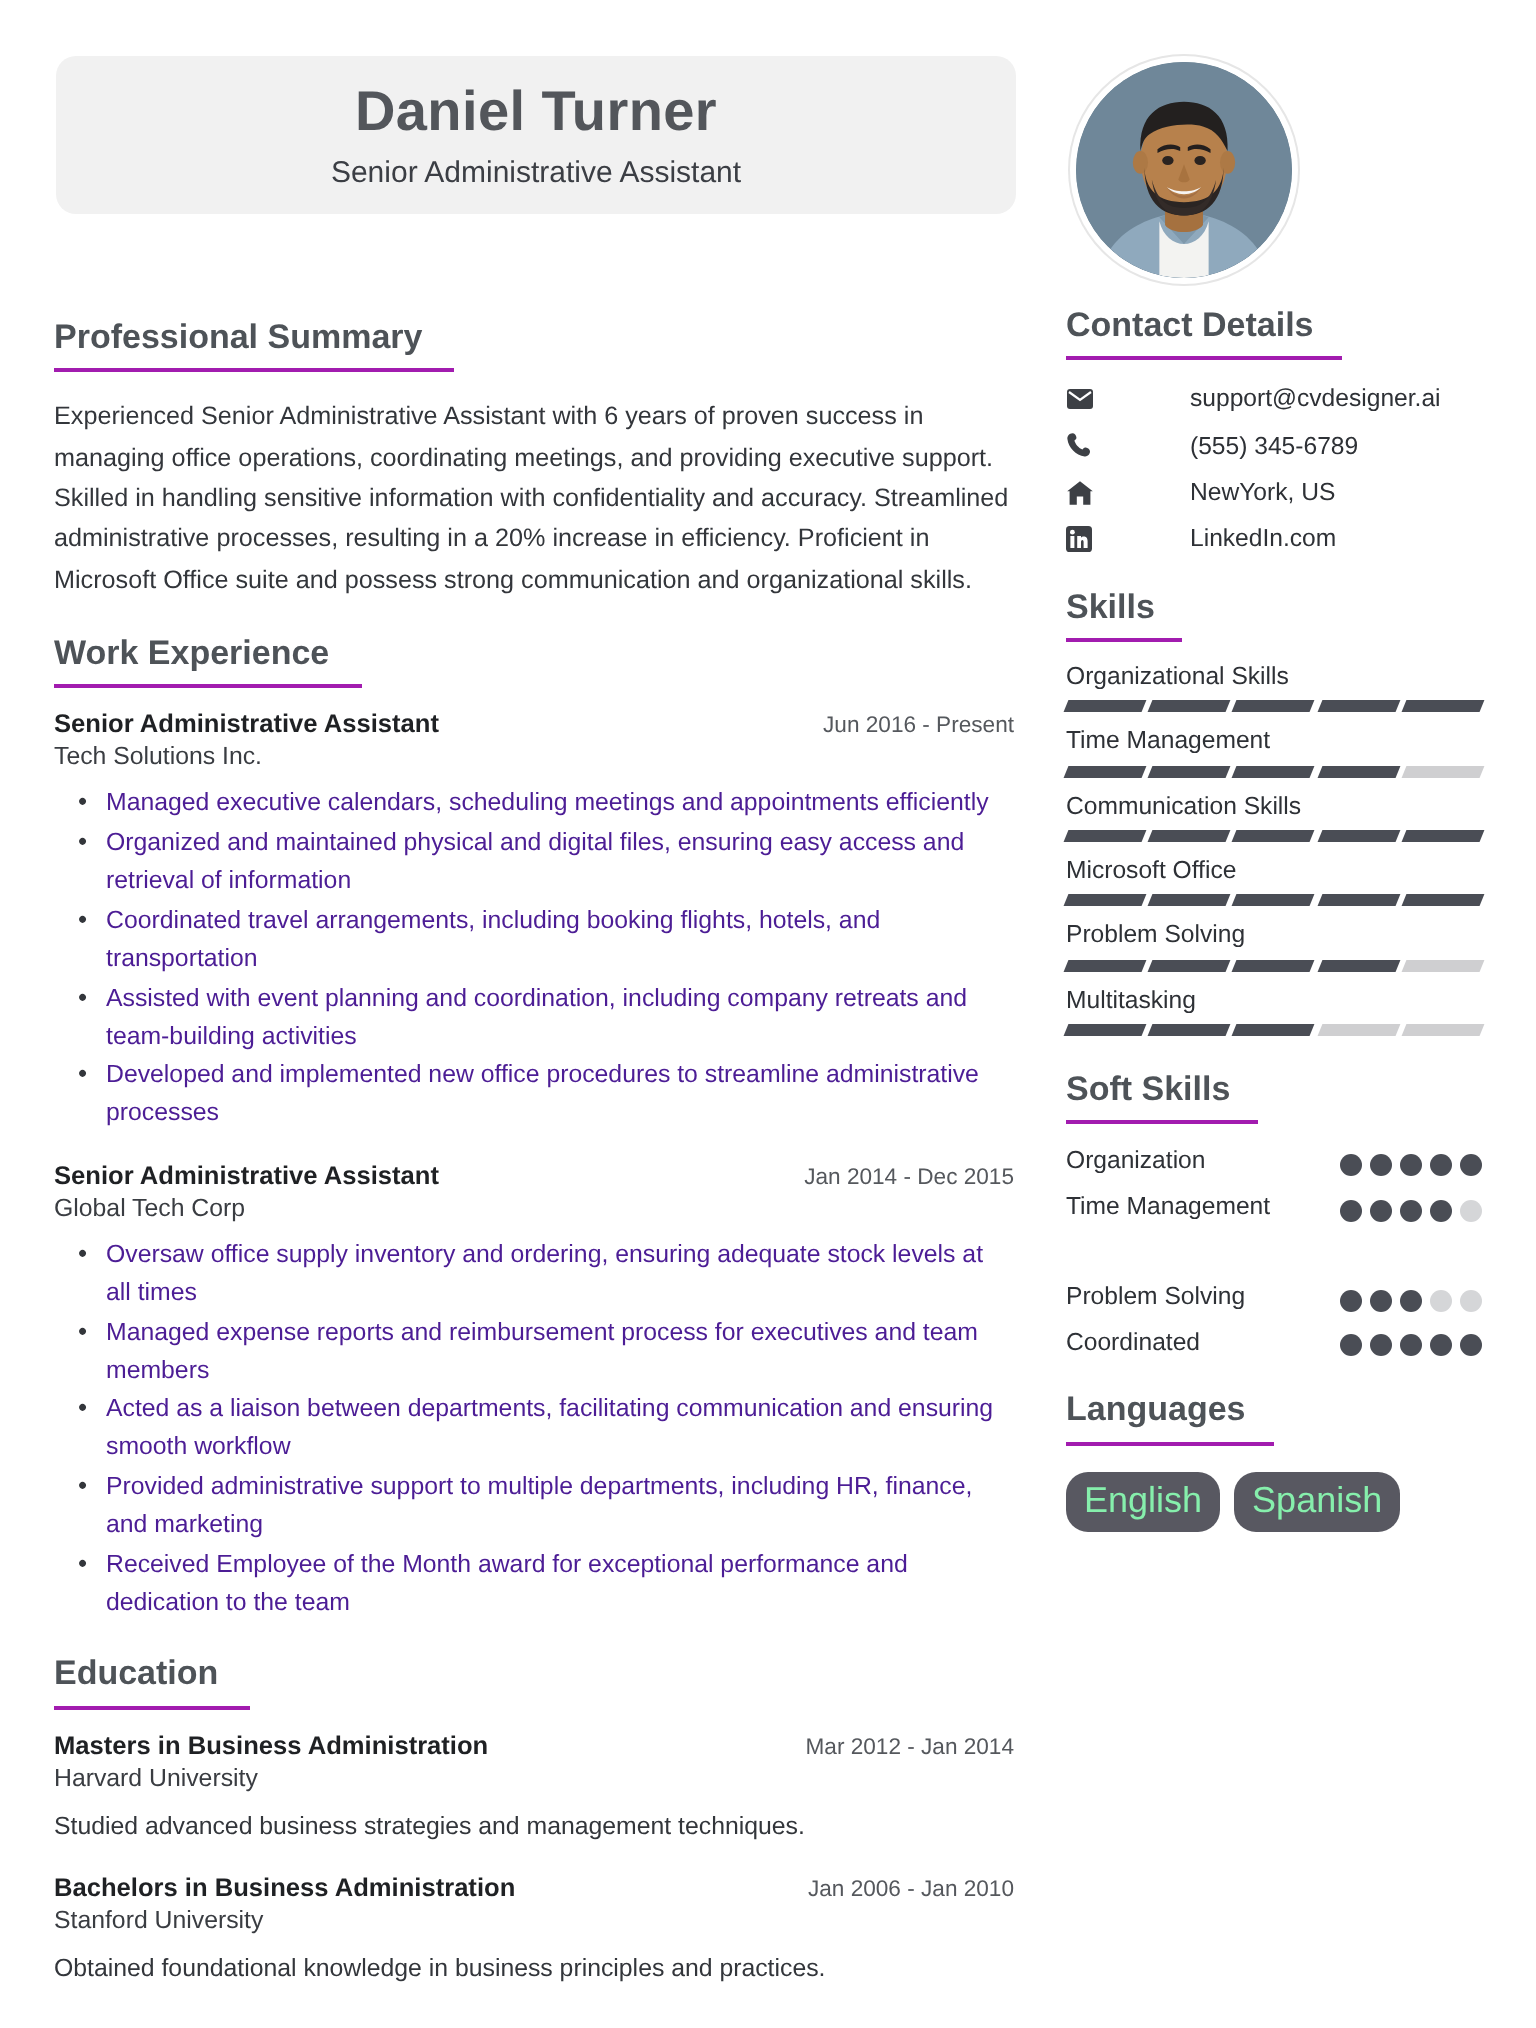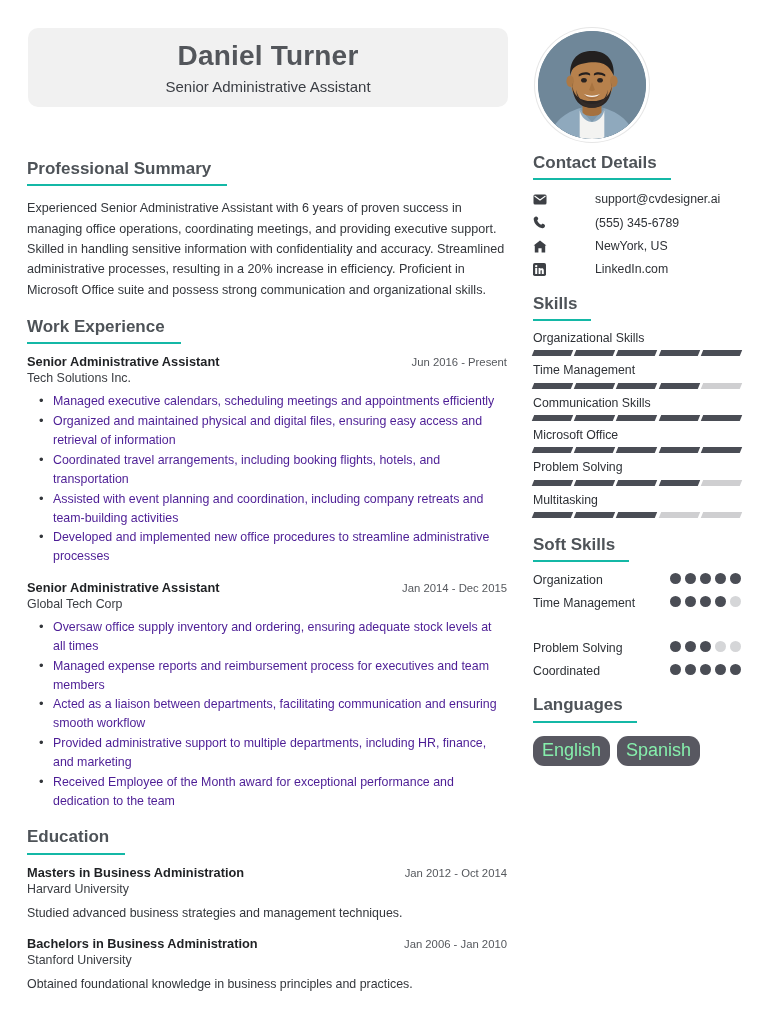--- a/index.html
+++ b/index.html
@@ -85,21 +85,21 @@
   }
 
   
   .sec-head {
     font-size: 17px;
     font-weight: 700;
     color: #4e5358;
     padding-bottom: 5px;
     margin-bottom: 10px;
     display: inline-block;
-    border-bottom: 2px solid #14b8a6;
+    border-bottom: 2px solid #a21caf;
     line-height: 1.25;
   }
   .sec-head.left { padding-right: 16px; }
   .sec-head.right { padding-right: 14px; }
   .section { margin-bottom: 16px; }
 
   
   .summary {
     font-size: 12.6px;
     line-height: 1.62;
@@ -200,21 +200,21 @@
     height: 6px;
     background: #4a4d55;
     transform: skewX(-22deg);
   }
   .seg.off { background: #cfcfd1; }
 
   
   .soft-list { margin-top: 1px; }
   .soft-row {
     display: flex;
-    align-items: flex-start;
+    align-items: flex-end;
     justify-content: space-between;
     margin-bottom: 8px;
   }
   .soft-row.gap-after { margin-bottom: 30px; }
   .soft-name {
     font-size: 12.3px;
     color: #2e3136;
     line-height: 1.2;
   }
   .dots { display: flex; gap: 4px; }
@@ -338,21 +338,21 @@
         </ul>
       </div>
     </div>
 
     <div class="section">
       <div class="sec-head left">Education</div>
 
       <div class="entry">
         <div class="entry-top">
           <div class="entry-role">Masters in Business Administration</div>
-          <div class="entry-date">Jan 2012 - Oct 2014</div>
+          <div class="entry-date">Mar 2012 - Jan 2014</div>
         </div>
         <div class="entry-org">Harvard University</div>
         <div class="entry-desc">Studied advanced business strategies and management techniques.</div>
       </div>
 
       <div class="entry">
         <div class="entry-top">
           <div class="entry-role">Bachelors in Business Administration</div>
           <div class="entry-date">Jan 2006 - Jan 2010</div>
         </div>

